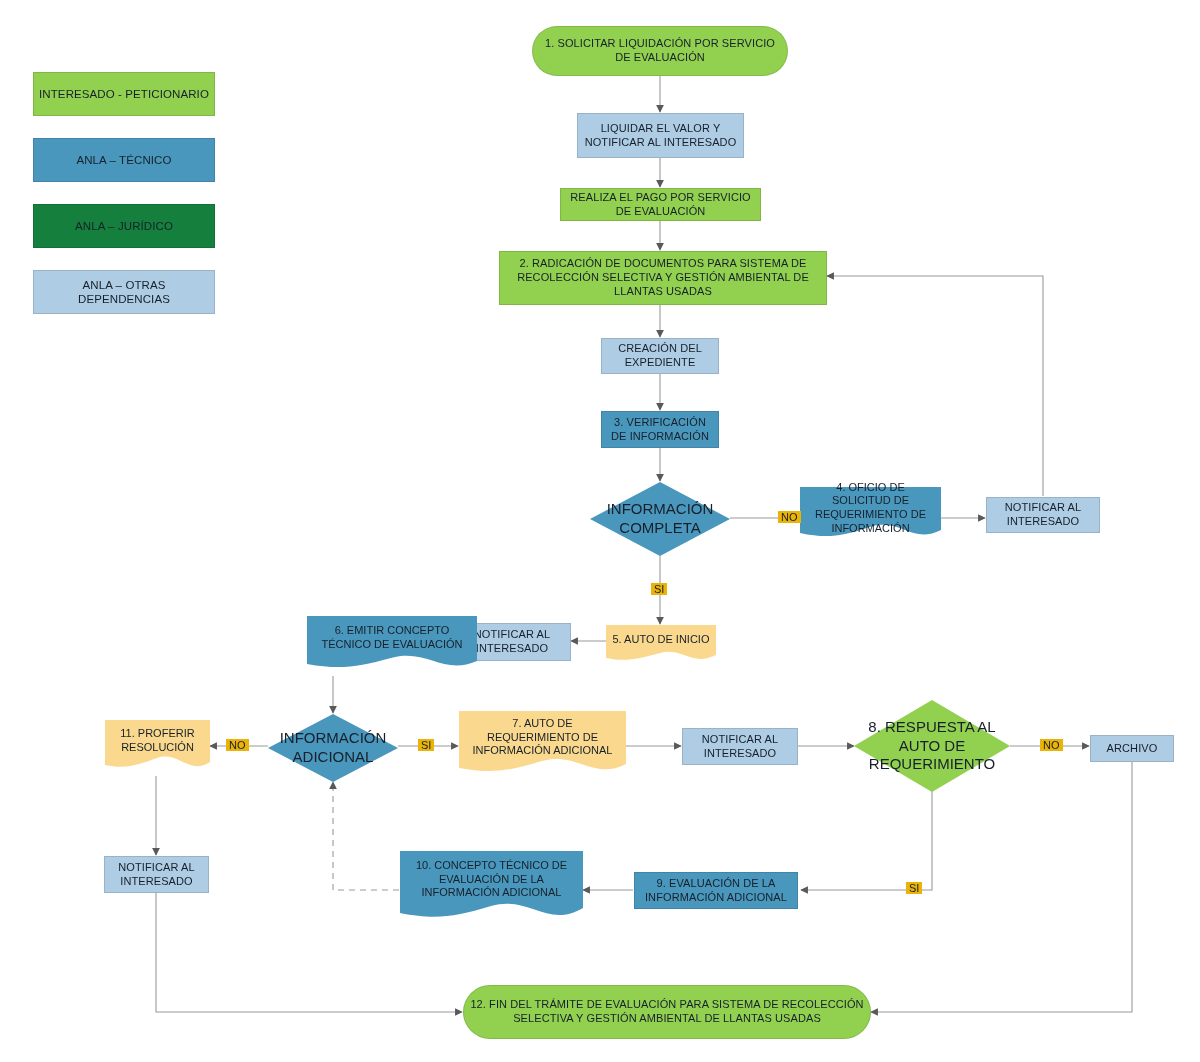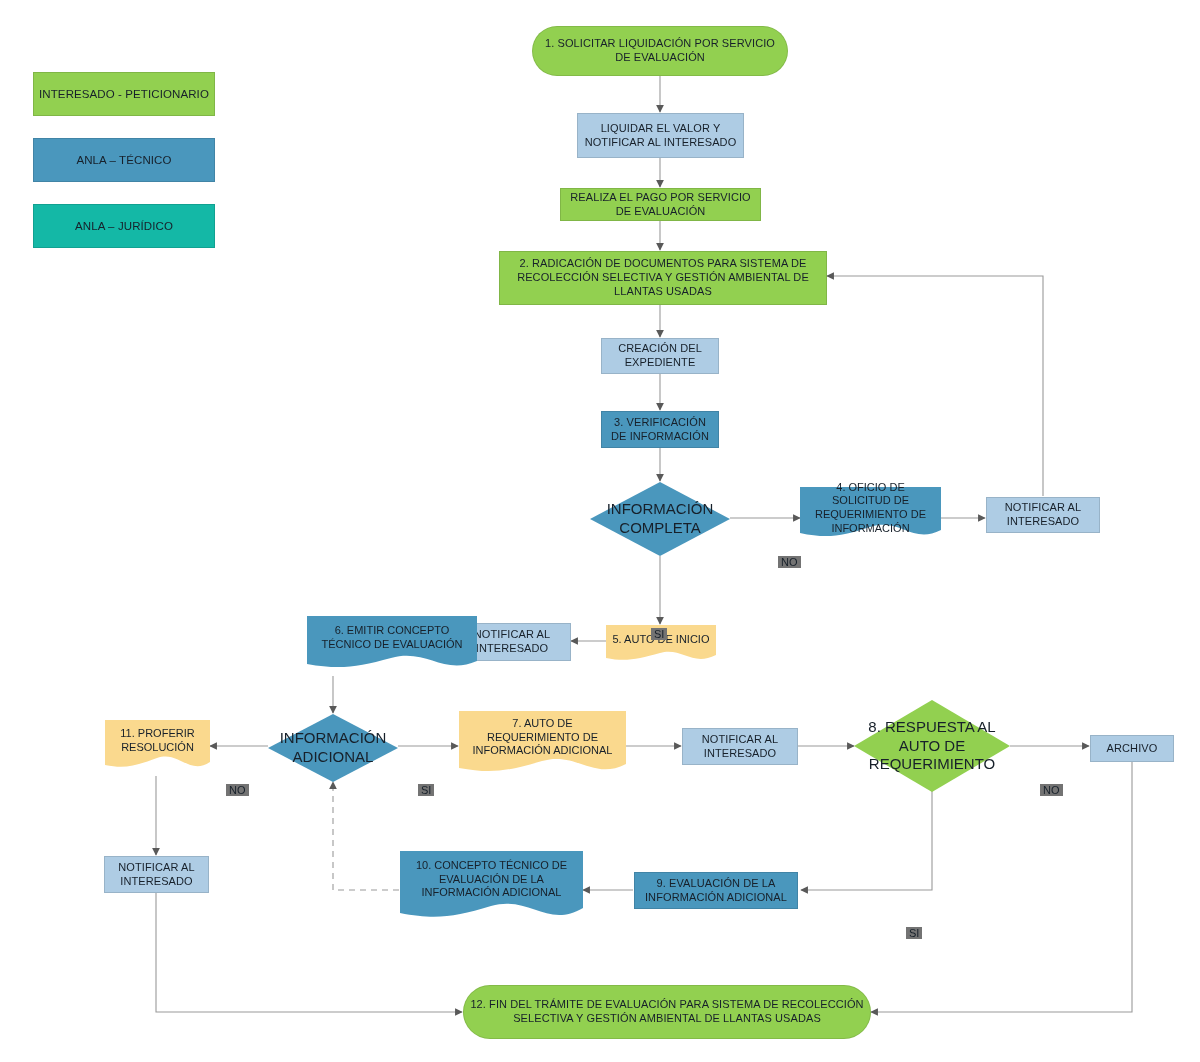--- a/index.html
+++ b/index.html
@@ -21,21 +21,21 @@
     font-size:11px;
     line-height:1.25;
     padding:3px 5px;
     letter-spacing:.1px;
   }
   .rect{border:1px solid rgba(0,0,0,.12);}
   .legend{font-size:11.5px;}
   .green{background:#92d050;justify-content:center;}
   .teal{background:#4a97bd;}
   .lblue{background:#aecce4;}
-  .yellow{background:#14b8a6;}
+  .yellow{background:#15803d;}
 
   .terminator{border-radius:999px;border:1px solid rgba(0,0,0,.10);}
 
   
   .doc{position:absolute;}
   .doc svg{position:absolute;left:0;top:0;width:100%;height:100%;}
   .doc .doclabel{
     position:absolute;left:0;top:0;width:100%;
     display:flex;align-items:center;justify-content:center;
     text-align:center;font-size:11px;line-height:1.25;color:#17202a;
@@ -46,21 +46,21 @@
   .diamond svg{position:absolute;left:0;top:0;width:100%;height:100%;}
   .diamond .dlabel{
     position:absolute;left:0;top:0;width:100%;height:100%;
     display:flex;align-items:center;justify-content:center;
     text-align:center;font-size:15px;line-height:1.25;color:#17202a;
     box-sizing:border-box;padding:0 8px;
   }
 
   .edgelabel{
     position:absolute;font-size:11px;color:#17202a;
-    background:#737373;padding:0 3px;white-space:nowrap;margin-top:45px;
+    background:#eab308;padding:0 3px;white-space:nowrap;
   }
 </style>
 </head>
 <body>
 
 <div id="canvas">
 
   <svg class="edges" viewBox="0 0 1200 1062">
     <defs>
       <marker id="ar" viewBox="0 0 10 10" refX="9" refY="5" markerWidth="7" markerHeight="7" orient="auto-start-reverse">
@@ -123,20 +123,23 @@
 
   <div class="node rect legend teal" style="left:33px;top:138px;width:182px;height:44px;">
     <span>ANLA – TÉCNICO</span>
   </div>
   <div class="node rect legend green" style="left:33px;top:72px;width:182px;height:44px;">
     <span>INTERESADO - PETICIONARIO</span>
   </div>
   <div class="node rect legend yellow" style="left:33px;top:204px;width:182px;height:44px;">
     <span>ANLA – JURÍDICO</span>
   </div>
+  <div class="node rect legend lblue" style="left:33px;top:270px;width:182px;height:44px;">
+    <span>ANLA – OTRAS DEPENDENCIAS</span>
+  </div>
 
   <div class="node terminator green" style="left:532px;top:26px;width:256px;height:50px;">
     <span>1. SOLICITAR LIQUIDACIÓN POR SERVICIO DE EVALUACIÓN</span>
   </div>
 
   <div class="node rect lblue" style="left:577px;top:113px;width:167px;height:45px;">
     <span>LIQUIDAR EL VALOR Y NOTIFICAR AL INTERESADO</span>
   </div>
 
   <div class="node rect green" style="left:560px;top:188px;width:201px;height:33px;">

